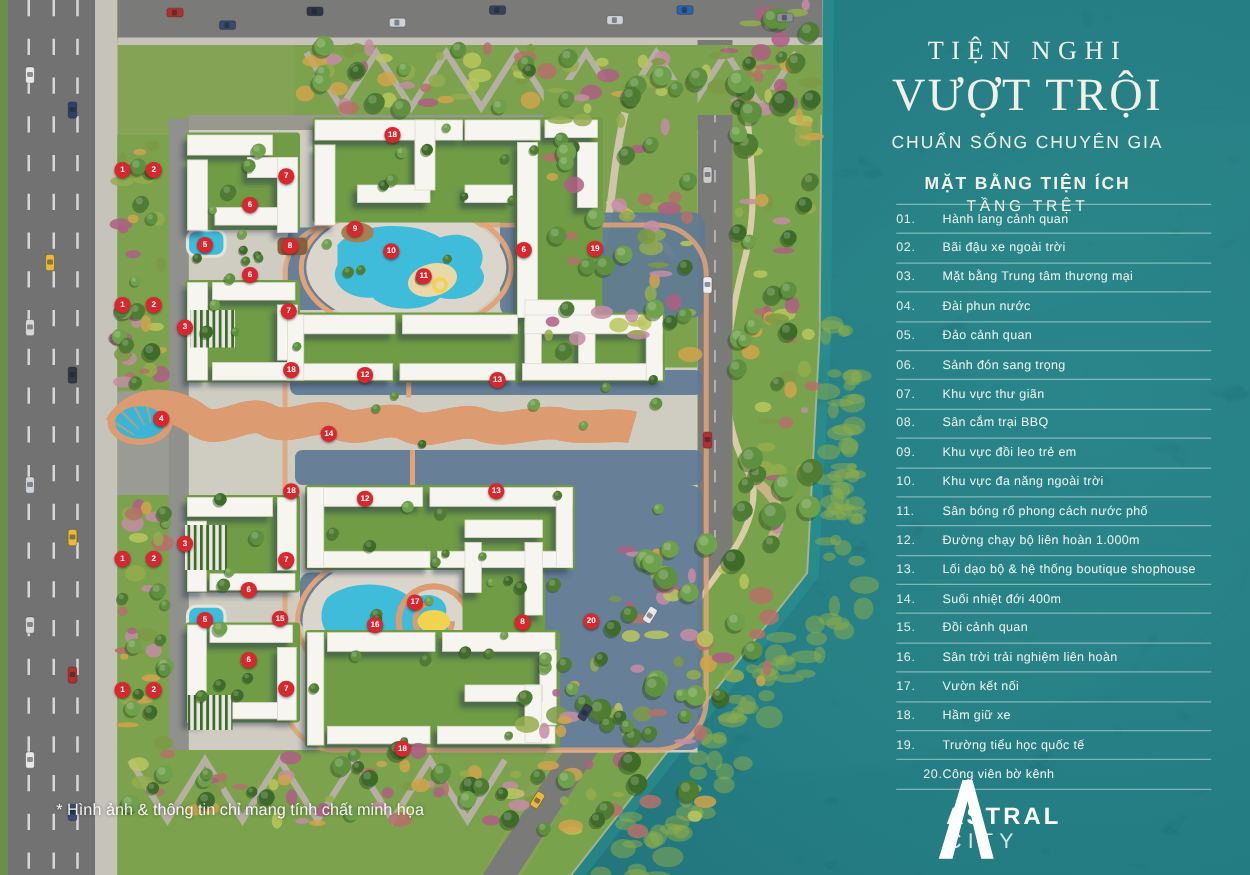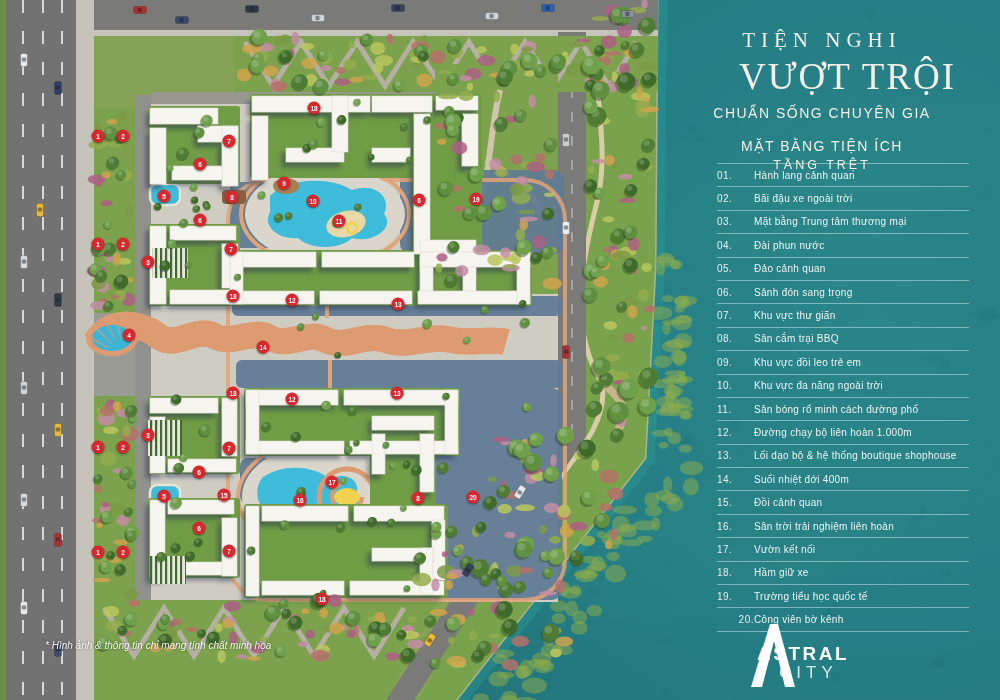--- a/index.html
+++ b/index.html
@@ -5,38 +5,38 @@
   html,body{margin:0;padding:0;background:#222;}
   .stage{position:relative;width:1000px;height:700px;overflow:hidden;
          font-family:"Liberation Sans",sans-serif;background:#6d28d9;}
   .stage svg{position:absolute;left:0;top:0;}
   
   .panel{position:absolute;left:688px;top:28px;width:268px;color:#f2efe6;
          text-align:center;z-index:30;}
   .t1{font-family:"Liberation Serif",serif;font-size:21px;letter-spacing:6px;
       font-weight:400;}
   .t2{font-family:"Liberation Serif",serif;font-size:37px;letter-spacing:2px;
-      font-weight:400;margin-top:2px;text-align:right;}
+      font-weight:400;margin-top:2px;}
   .t3{font-size:14px;letter-spacing:1.5px;margin-top:7px;font-weight:300;}
-  .s1{font-size:14px;font-weight:normal;letter-spacing:1.5px;margin-top:17px;}
+  .s1{font-size:14px;font-weight:bold;letter-spacing:1.5px;margin-top:17px;}
   .s2{font-size:12.5px;letter-spacing:3px;margin-top:4px;font-weight:300;}
   .legend{position:absolute;left:717px;top:163px;width:252px;z-index:30;color:#eef4f1;}
   .lrow{display:flex;align-items:center;height:22.4px;
         border-top:1px solid rgba(255,255,255,.42);}
   .lrow:last-child{border-bottom:1px solid rgba(255,255,255,.42);text-align:right;}
   .lnum{width:37px;font-size:10px;letter-spacing:.5px;flex:none;opacity:.95;}
   .llabel{font-size:10px;letter-spacing:.3px;white-space:nowrap;}
   
   .logo{position:absolute;left:750px;top:624px;display:flex;align-items:flex-start;
         z-index:30;color:#fff;}
   .logo-text{margin-left:7px;margin-top:20px;line-height:1;}
   .logo-top{font-size:19px;font-weight:bold;letter-spacing:2.5px;}
-  .logo-bottom{font-size:17px;font-weight:300;letter-spacing:5px;opacity:.8;margin-top:1px;margin-left:22px;}
+  .logo-bottom{font-size:17px;font-weight:300;letter-spacing:5px;opacity:.8;margin-top:1px;}
   
-  .disclaimer{position:absolute;left:45px;top:640px;font-size:10px;font-style:italic;
+  .disclaimer{position:absolute;left:45px;top:640px;font-size:13px;
               color:#ffffff;opacity:.9;z-index:30;text-shadow:0 0 3px rgba(0,0,0,.6);}
   
   .marker{position:absolute;width:13px;height:13px;border-radius:50%;
           background:#d7282f;color:#fff;font-size:6.5px;font-weight:bold;
           line-height:13px;text-align:center;transform:translate(-50%,-50%);
           box-shadow:0 1px 2px rgba(0,0,0,.45);z-index:20;letter-spacing:0;}
 </style>
 </head>
 <body>
 
@@ -1568,21 +1568,21 @@
       <div class="lrow">
         <span class="lnum">09.</span>
         <span class="llabel">Khu vực đồi leo trẻ em</span>
       </div>
       <div class="lrow">
         <span class="lnum">10.</span>
         <span class="llabel">Khu vực đa năng ngoài trời</span>
       </div>
       <div class="lrow">
         <span class="lnum">11.</span>
-        <span class="llabel">Sân bóng rổ minh cách đường phố</span>
+        <span class="llabel">Sân bóng rổ phong cách nước phố</span>
       </div>
       <div class="lrow">
         <span class="lnum">12.</span>
         <span class="llabel">Đường chạy bộ liên hoàn 1.000m</span>
       </div>
       <div class="lrow">
         <span class="lnum">13.</span>
         <span class="llabel">Lối dạo bộ &amp; hệ thống boutique shophouse</span>
       </div>
       <div class="lrow">

